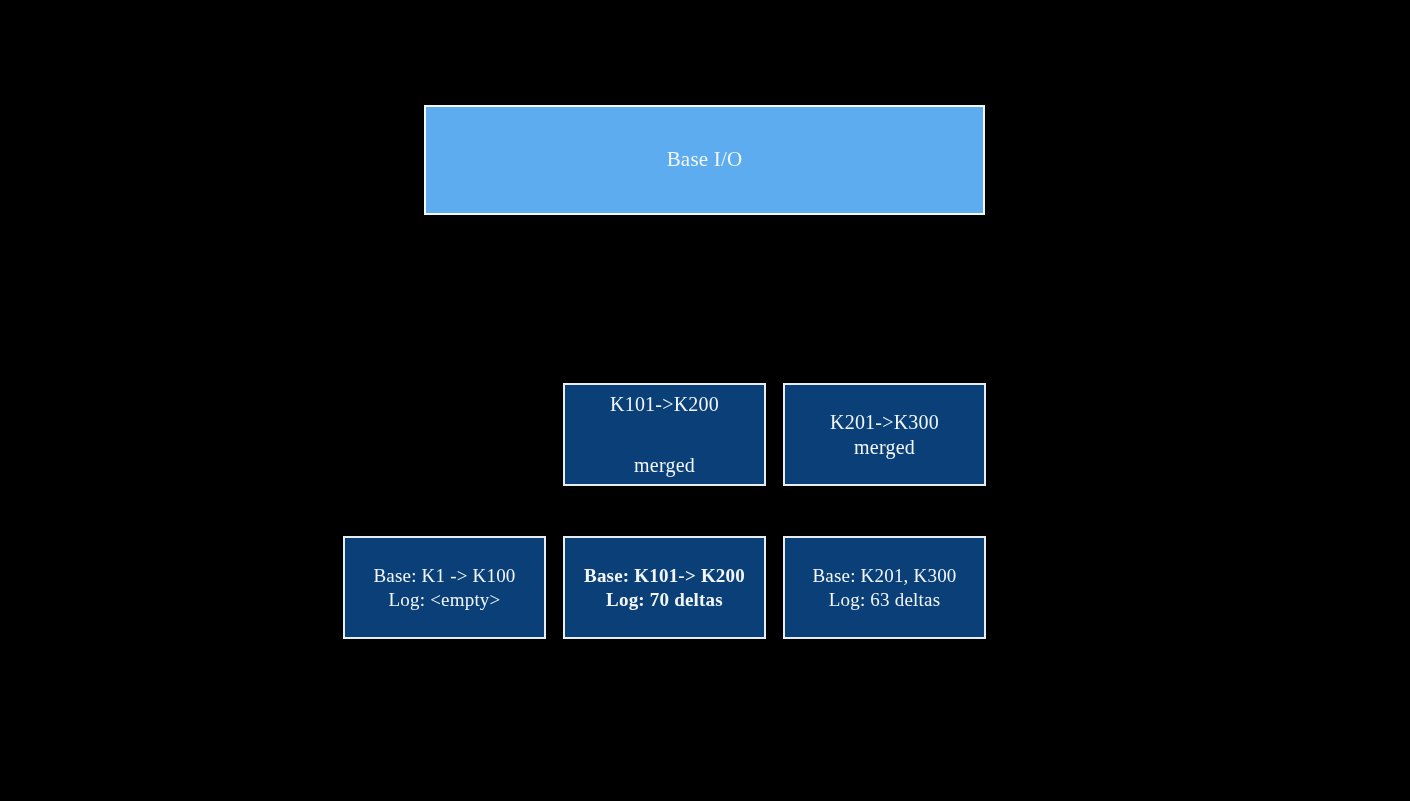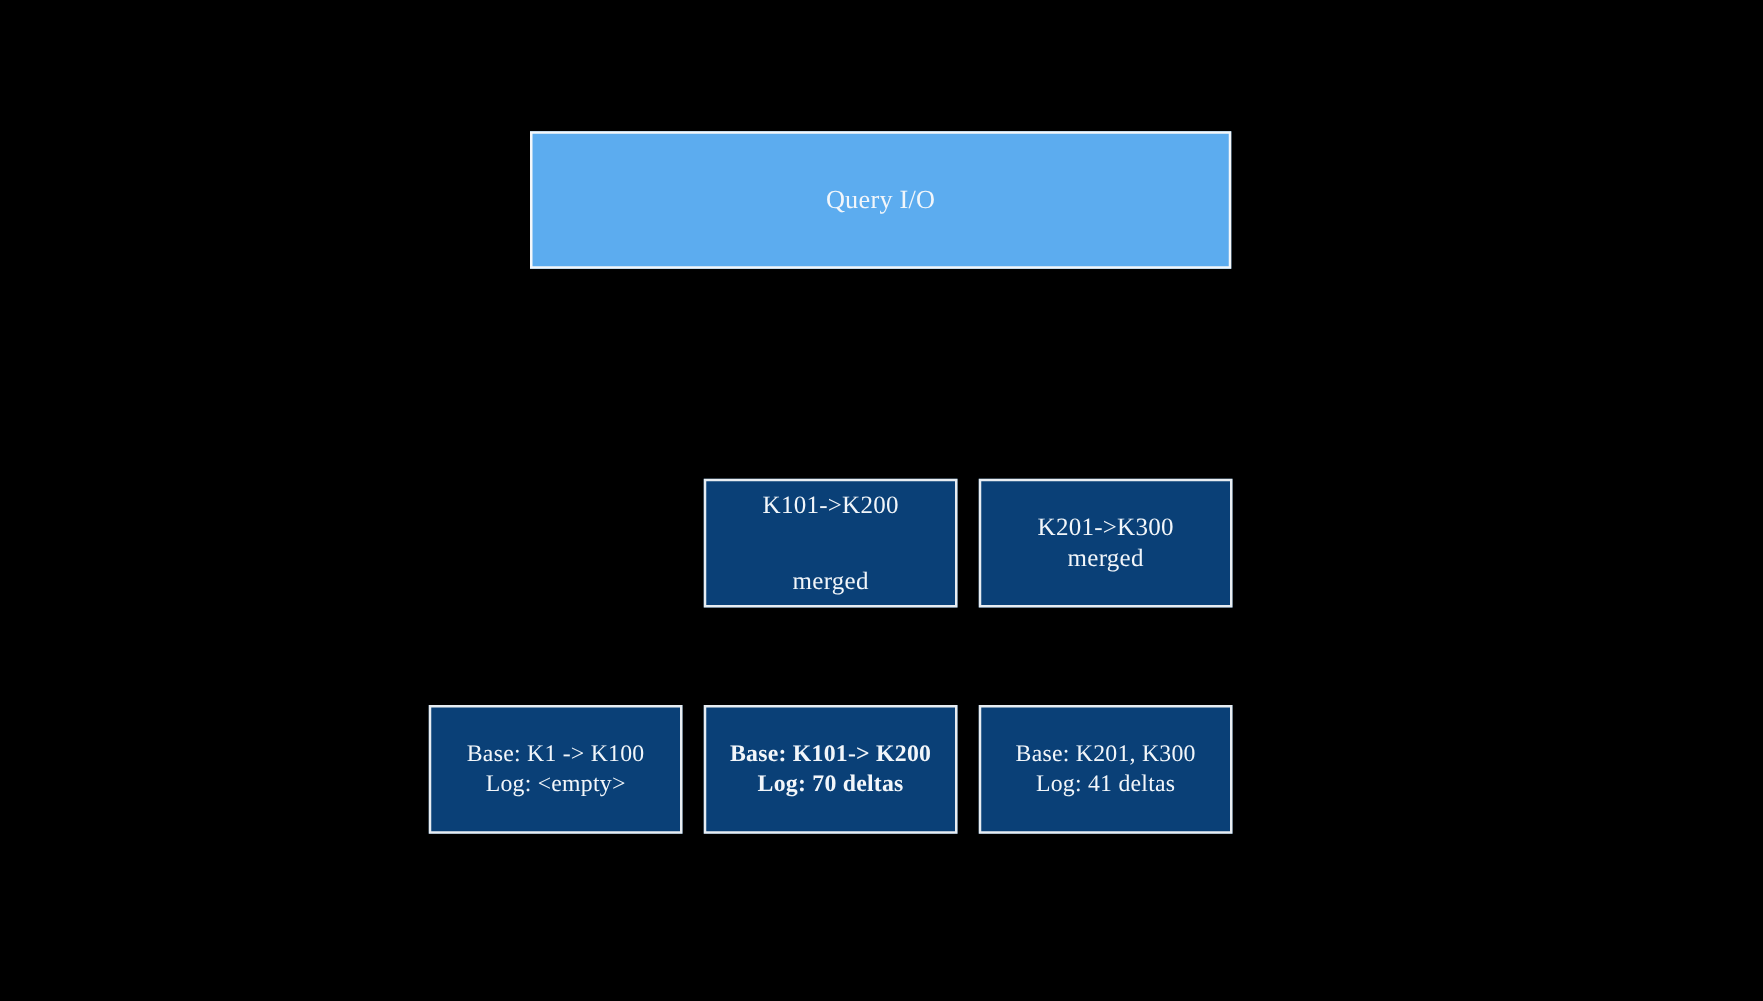--- a/index.html
+++ b/index.html
@@ -55,37 +55,37 @@
     width: 203px;
     height: 103px;
     background: #0a4077;
     font-size: 20px;
   }
   .node.merged.col2 { left: 563px; gap: 36px; }
   .node.merged.col3 { left: 783px; text-align: right; }
 
   
   .node.segment {
-    top: 564px;
+    top: 536px;
     width: 203px;
     height: 103px;
     background: #0a4077;
     font-size: 19px;
   }
   .node.segment.col1 { left: 343px; }
   .node.segment.col2 { left: 563px; font-weight: bold; }
   .node.segment.col3 { left: 783px; }
 </style>
 </head>
 <body>
 
 <div id="canvas">
 
   <div class="node query">
-    <span class="line">Query I/O</span>
+    <span class="line">Base I/O</span>
   </div>
 
   <div class="node merged col2">
     <span class="line">K101-&gt;K200</span>
     <span class="line">merged</span>
   </div>
 
   <div class="node merged col3">
     <span class="line">K201-&gt;K300</span>
     <span class="line">merged</span>
@@ -96,16 +96,16 @@
     <span class="line">Log: &lt;empty&gt;</span>
   </div>
 
   <div class="node segment col2">
     <span class="line">Base: K101-&gt; K200</span>
     <span class="line">Log: 70 deltas</span>
   </div>
 
   <div class="node segment col3">
     <span class="line">Base: K201, K300</span>
-    <span class="line">Log: 41 deltas</span>
+    <span class="line">Log: 63 deltas</span>
   </div>
 
 </div>
 
 </body></html>

